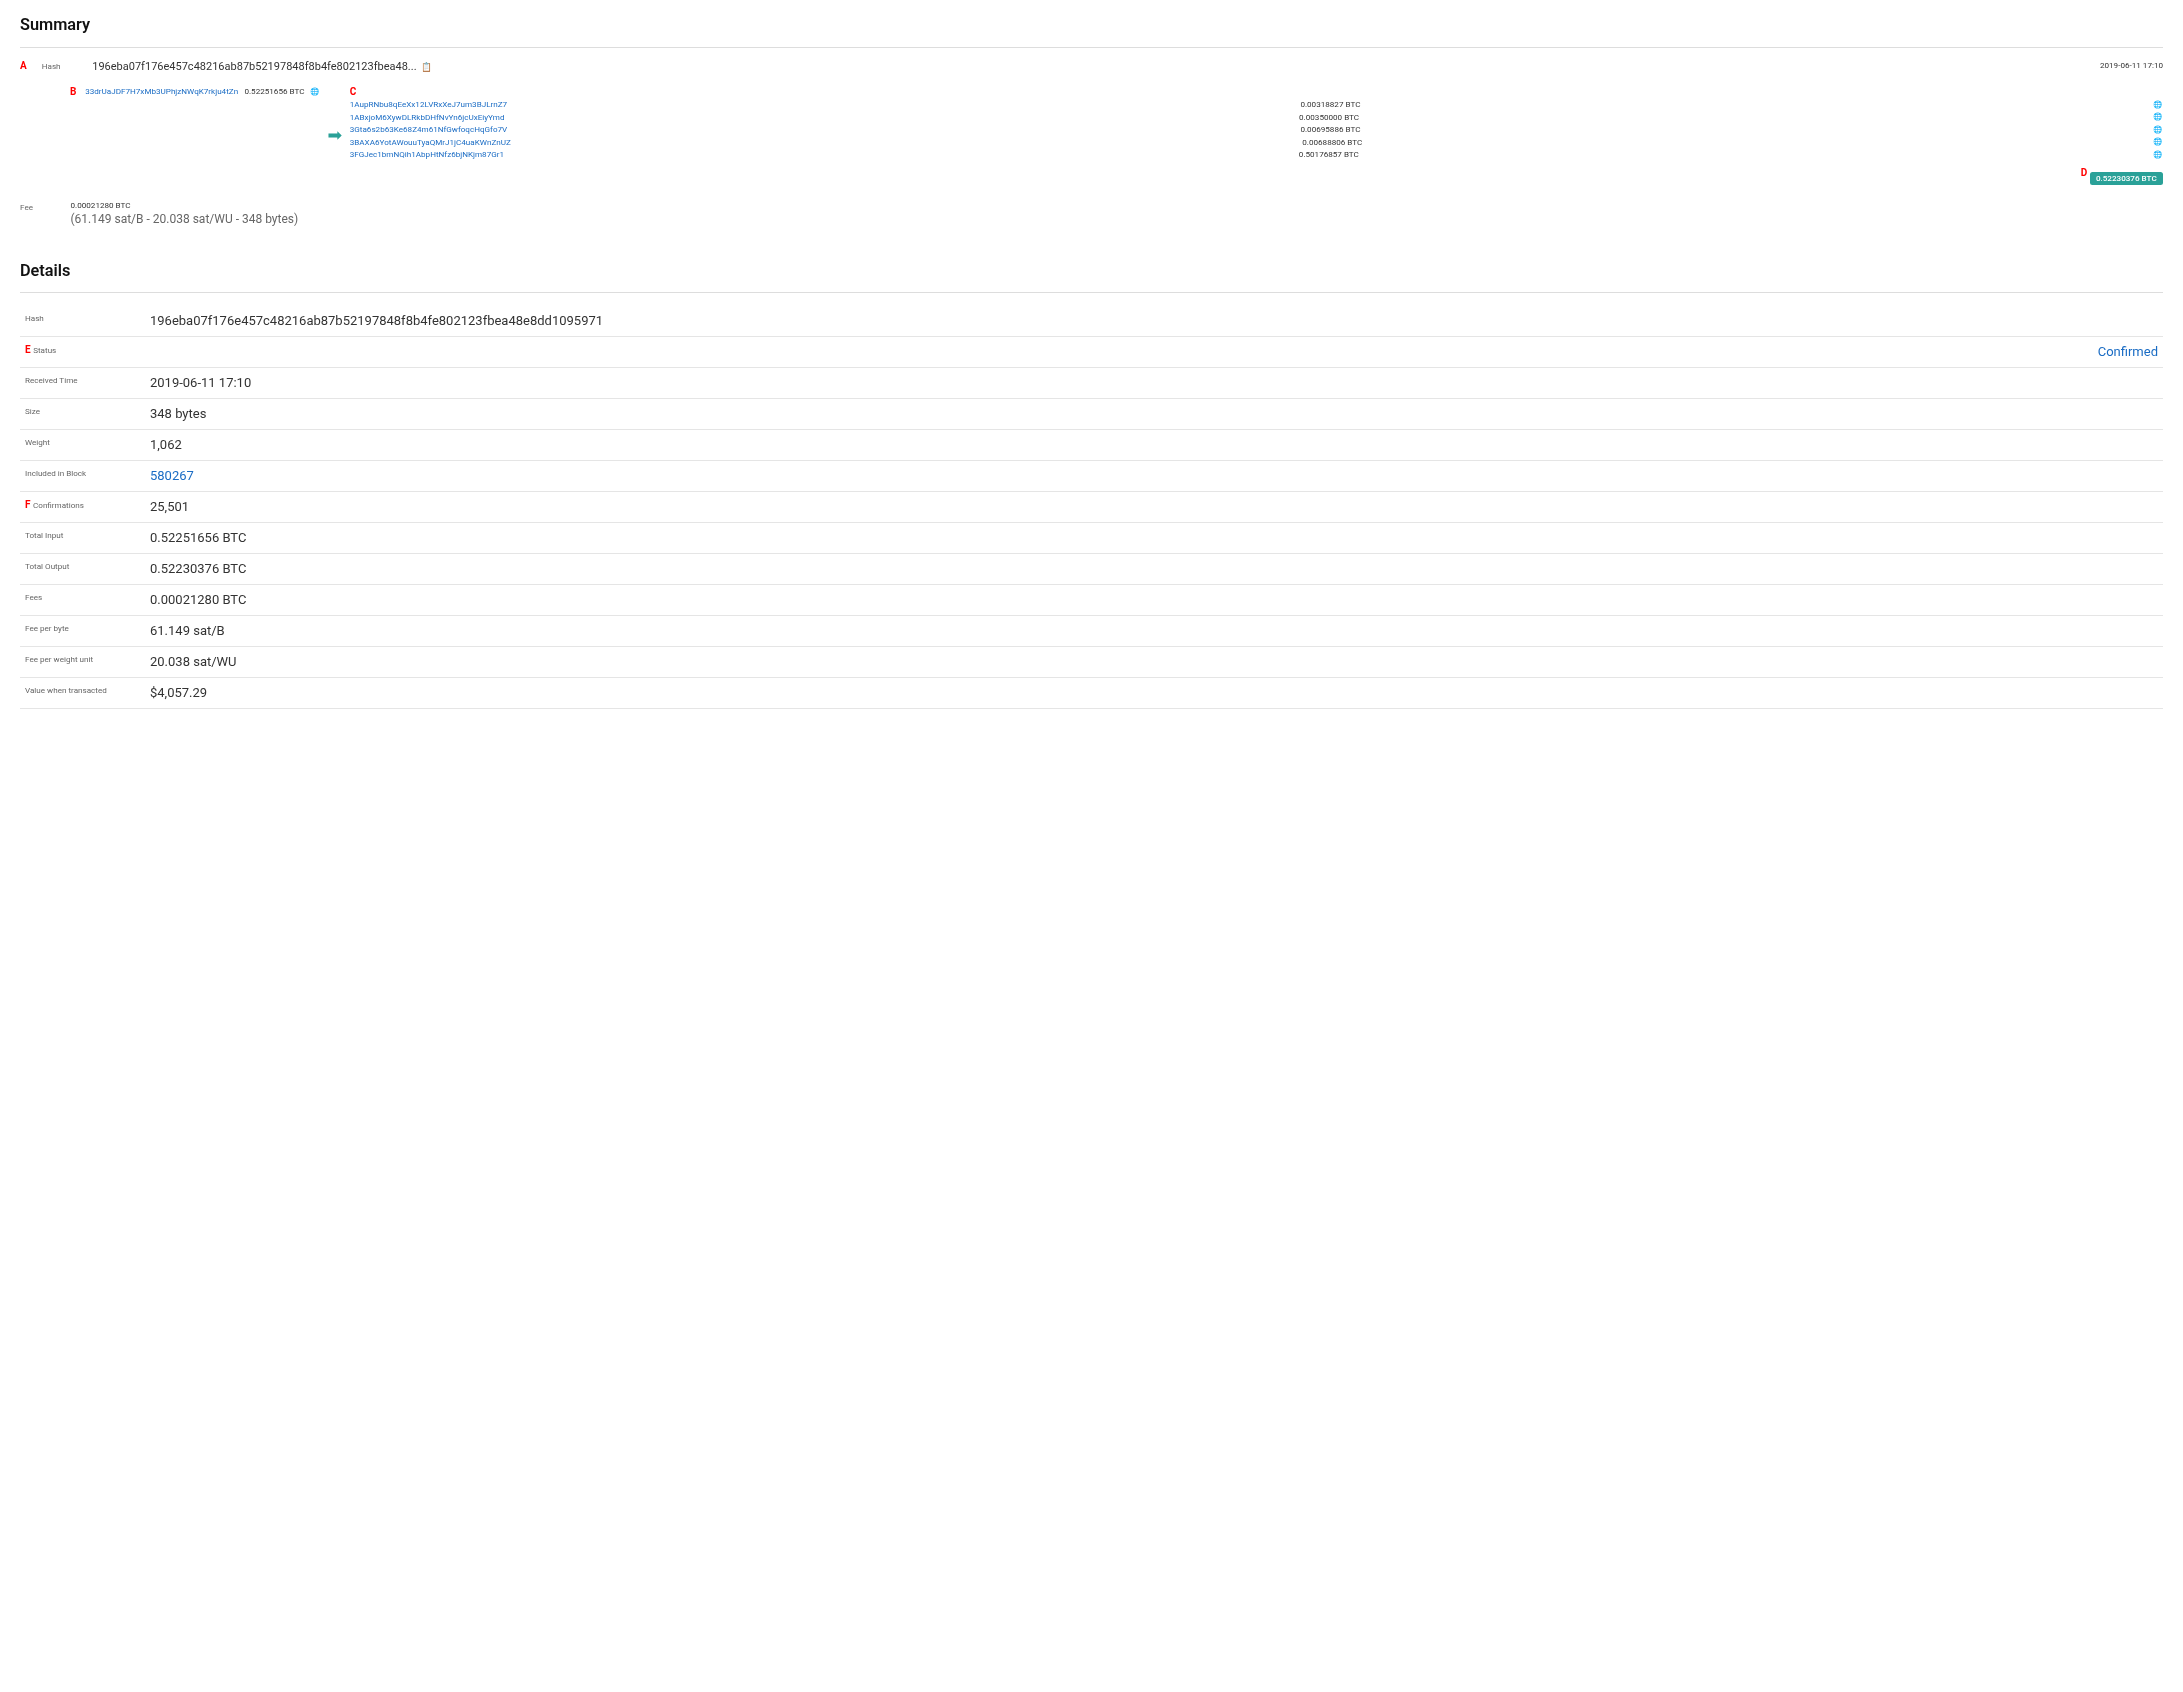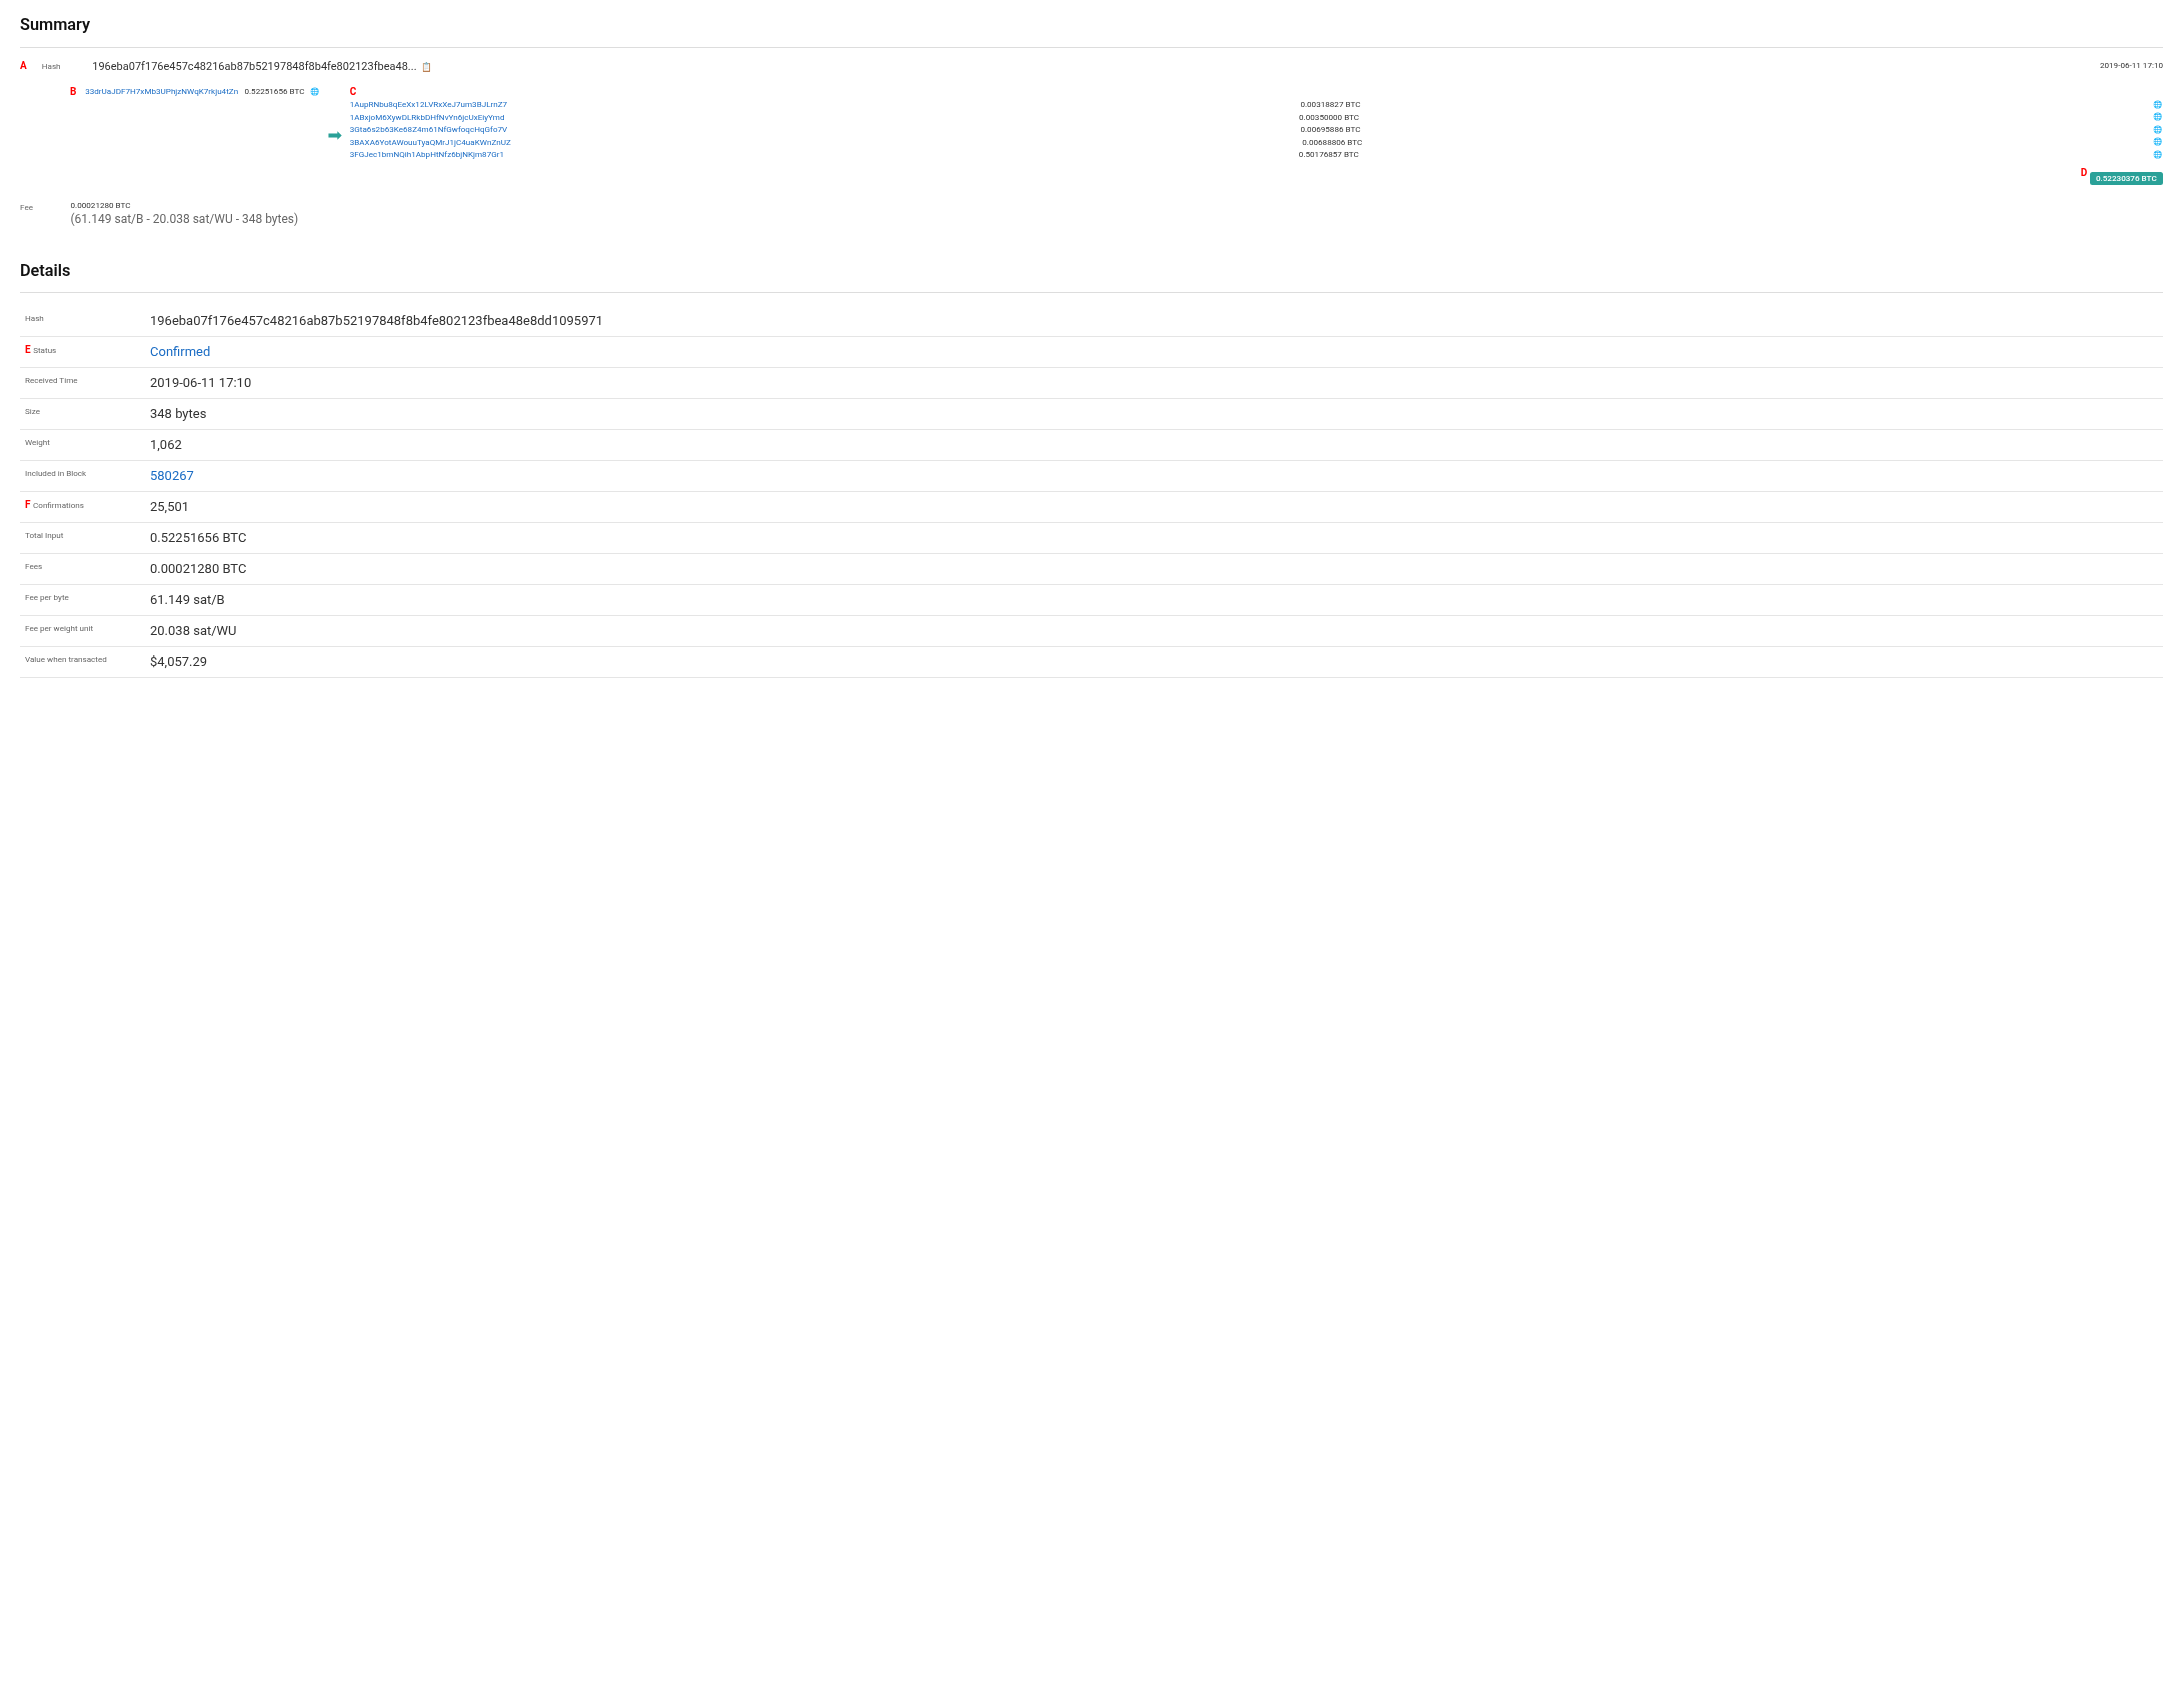--- a/index.html
+++ b/index.html
@@ -299,21 +299,21 @@
   <hr class="section-divider">
 
   <table class="details-table">
     <tbody id="details-tbody">
     <tr>
           <td>Hash</td>
           <td>196eba07f176e457c48216ab87b52197848f8b4fe802123fbea48e8dd1095971</td>
         </tr>
         <tr>
           <td><span class="label-badge">E</span>Status</td>
-          <td style="color: rgb(26, 108, 196);">Confirmed</td>
+          <td style="color: rgb(26, 108, 196); text-align: right;">Confirmed</td>
         </tr>
         <tr>
           <td>Received Time</td>
           <td>2019-06-11 17:10</td>
         </tr>
         <tr>
           <td>Size</td>
           <td>348 bytes</td>
         </tr>
         <tr>
@@ -324,20 +324,24 @@
           <td>Included in Block</td>
           <td><a class="block-link" href="#">580267</a></td>
         </tr>
         <tr>
           <td><span class="label-badge">F</span>Confirmations</td>
           <td>25,501</td>
         </tr>
         <tr>
           <td>Total Input</td>
           <td>0.52251656 BTC</td>
+        </tr>
+        <tr>
+          <td>Total Output</td>
+          <td>0.52230376 BTC</td>
         </tr>
         <tr>
           <td>Fees</td>
           <td>0.00021280 BTC</td>
         </tr>
         <tr>
           <td>Fee per byte</td>
           <td>61.149 sat/B</td>
         </tr>
         <tr>

